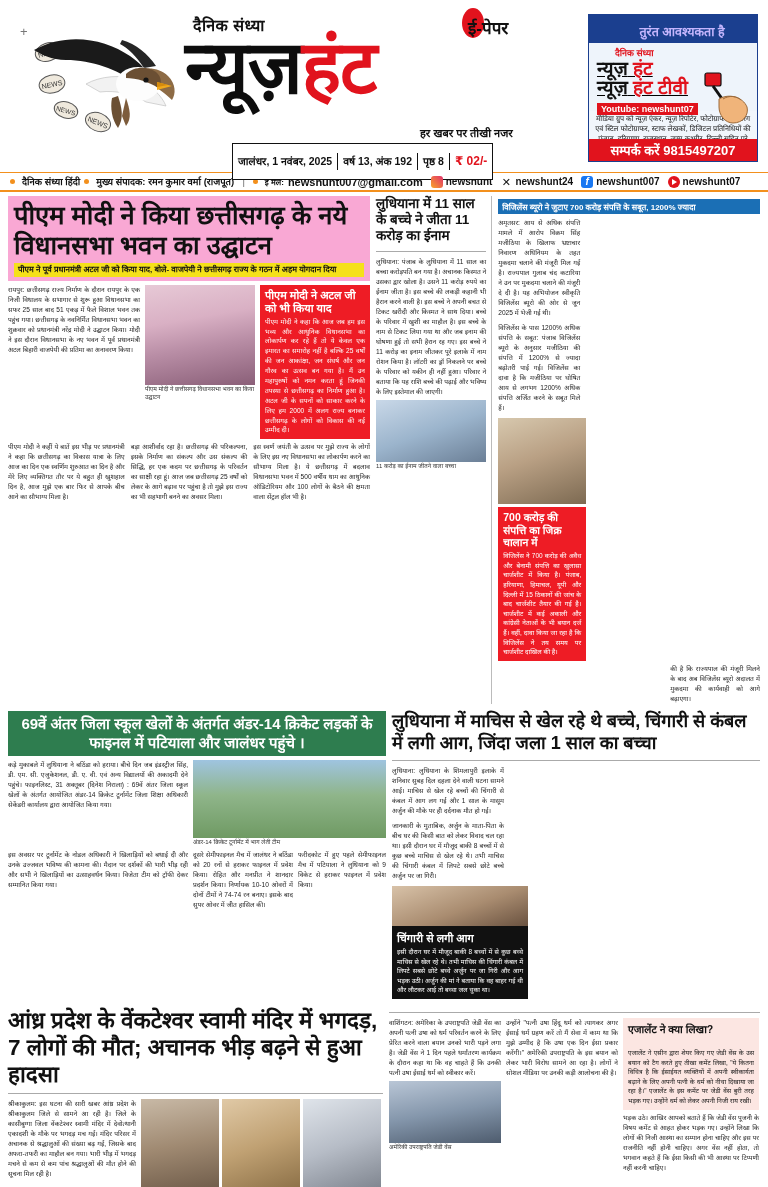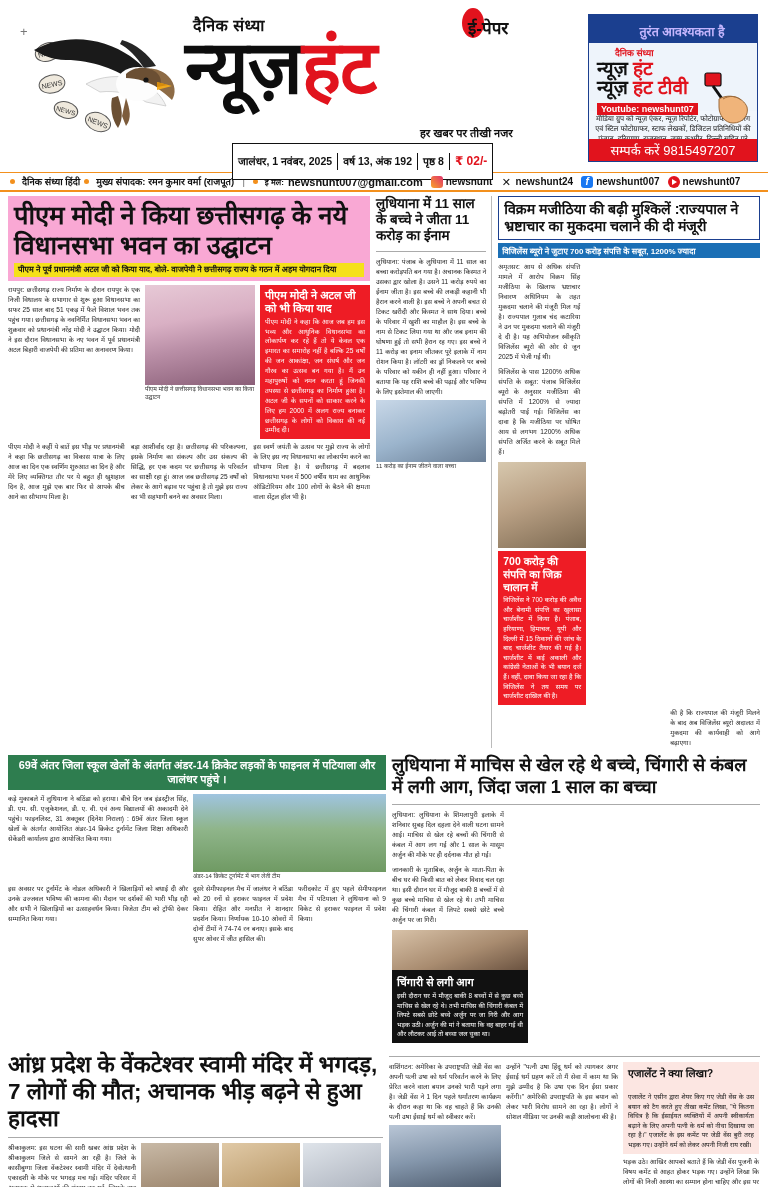--- a/index.html
+++ b/index.html
@@ -58,34 +58,34 @@
   .promo {
     position:absolute; right:10px; top:14px; width:170px; height:148px;
     border:1.5px solid #1b3f8f; background:#f1f6fc; overflow:hidden;
   }
   .promo-top {
     background:#1b3f8f; color:#c4b5fd; font-size:12.5px; font-weight:bold;
     text-align:center; padding:8px 0 3px 18px; position:relative;
   }
   .promo-mid { position:relative; height:68px; padding:3px 4px 0 4px; background:#eef4fb;}
   .promo-mid .l1 { font-size:9px; color:#e1131d; font-weight:bold; padding-left:22px;}
-  .promo-mid .l2 { font-size:19px; font-weight:bold; line-height:1.02; padding-left:4px;}
+  .promo-mid .l2 { font-size:19px; font-weight:bold; line-height:1.02; padding-left:4px;text-decoration:underline;}
   .promo-mid .l2 .k { color:#111; }
   .promo-mid .l2 .r { color:#e1131d; }
   .promo-yt {
     background:#e1131d; color:#fff; font-size:9px; font-weight:bold;
     display:inline-block; padding:1px 4px; margin-left:4px;
   }
   .promo-txt {
     font-size:7.2px; line-height:1.42; color:#111; text-align:center;
     padding:3px 4px 0 4px;
   }
   .promo-contact {
     position:absolute; bottom:0; left:0; right:0;
-    background:#e1131d; color:#fff; font-weight:normal; font-size:13px;
+    background:#e1131d; color:#fff; font-weight:bold; font-size:13px;
     text-align:center; padding:2px 0;
   }
   .mic {
     position:absolute; right:6px; top:26px; width:52px; height:58px;
   }
 
   
   .infobar {
     height:20px; border-top:1.5px solid #f3901d; border-bottom:2.5px solid #f3901d;
     display:flex; align-items:center; font-size:9.5px; font-weight:bold; color:#111;
@@ -150,21 +150,21 @@
   .redbox2 h3 { font-size:10.5px; line-height:1.2; font-weight:bold; margin-bottom:2px;}
   .redbox2 p { font-size:6.5px; line-height:1.48; text-align:justify; }
 
   
   .photo { position:relative; overflow:hidden; background:#ccc; }
 
   
   .rowB { display:flex; gap:6px; margin-top:7px; }
   .greenhead {
     background:#2e7d4f; color:#fff; text-align:center;
-    font-size:11px; font-weight:bold; line-height:1.25; padding:4px 6px;
+    font-size:15px; font-weight:bold; line-height:1.25; padding:4px 6px;
   }
   .bw-head {
     font-size:18px; font-weight:bold; line-height:1.22; color:#111;
   }
   .blackbox { background:#111; color:#fff; padding:4px 5px; }
   .blackbox h3 { font-size:11px; font-weight:bold; margin-bottom:2px;}
   .blackbox p { font-size:6.4px; line-height:1.5; text-align:justify;}
 
   
   .rowC { display:flex; gap:6px; margin-top:8px; }
@@ -333,23 +333,20 @@
 
       <div class="colM vrule" style="padding-right:5px;">
         <div class="mid-head">लुधियाना में 11 साल के बच्चे ने जीता 11 करोड़ का ईनाम</div>
         <div class="hr-thin"></div>
         <p class="bodytxt">लुधियाना: पंजाब के लुधियाना में 11 साल का बच्चा करोड़पति बन गया है। अचानक किस्मत ने उसका द्वार खोला है। उसने 11 करोड़ रुपये का ईनाम जीता है। इस बच्चे की लकड़ी कहानी भी हैरान करने वाली है। इस बच्चे ने अपनी बचत से टिकट खरीदी और किस्मत ने साथ दिया। बच्चे के परिवार में खुशी का माहौल है। इस बच्चे के नाम से टिकट लिया गया था और जब इनाम की घोषणा हुई तो सभी हैरान रह गए। इस बच्चे ने 11 करोड़ का इनाम जीतकर पूरे इलाके में नाम रोशन किया है। लॉटरी का ड्रॉ निकलने पर बच्चे के परिवार को यकीन ही नहीं हुआ। परिवार ने बताया कि यह राशि बच्चे की पढ़ाई और भविष्य के लिए इस्तेमाल की जाएगी।</p>
         <div class="photo ph-kid" style="height:62px; margin-top:3px;"></div>
         <div class="capline">11 करोड़ का ईनाम जीतने वाला बच्चा</div>
       </div>
 
       <div class="colR">
-        <div class="rbox">
-          <h2>विक्रम मजीठिया की बढ़ी मुश्किलें :राज्यपाल ने भ्रष्टाचार का मुकदमा चलाने की दी मंजूरी</h2>
-        </div>
         <div class="rbar">विजिलेंस ब्यूरो ने जुटाए 700 करोड़ संपत्ति के सबूत, 1200% ज्यादा</div>
 
         <div style="display:flex; gap:5px; margin-top:4px;flex-direction:column;">
           <div style="width:82px;">
             <p class="bodytxt">अमृतसर: आय से अधिक संपत्ति मामले में आरोप विक्रम सिंह मजीठिया के खिलाफ भ्रष्टाचार निवारण अधिनियम के तहत मुकदमा चलाने की मंजूरी मिल गई है। राज्यपाल गुलाब चंद कटारिया ने उन पर मुकदमा चलाने की मंजूरी दे दी है। यह अभियोजन स्वीकृति विजिलेंस ब्यूरो की ओर से जून 2025 में भेजी गई थी।</p>
           </div>
           <div style="width:82px;">
             <p class="bodytxt">विजिलेंस के पास 1200% अधिक संपत्ति के सबूत: पंजाब विजिलेंस ब्यूरो के अनुसार मजीठिया की संपत्ति में 1200% से ज्यादा बढ़ोतरी पाई गई। विजिलेंस का दावा है कि मजीठिया पर घोषित आय से लगभग 1200% अधिक संपत्ति अर्जित करने के सबूत मिले हैं।</p>
           </div>
           <div style="width:88px;">

